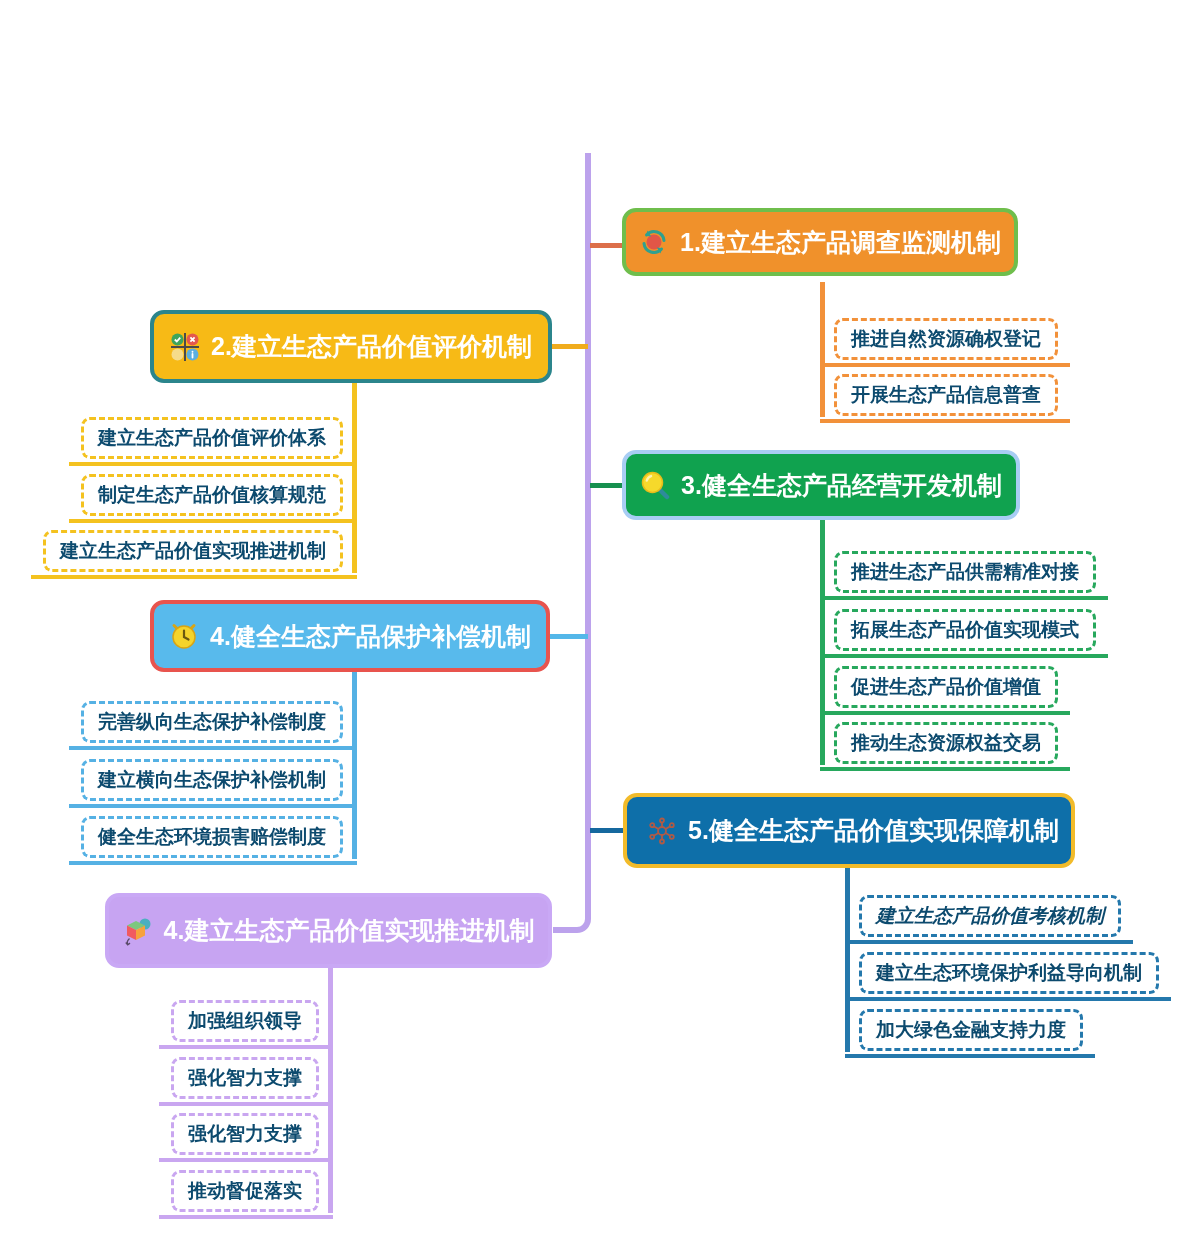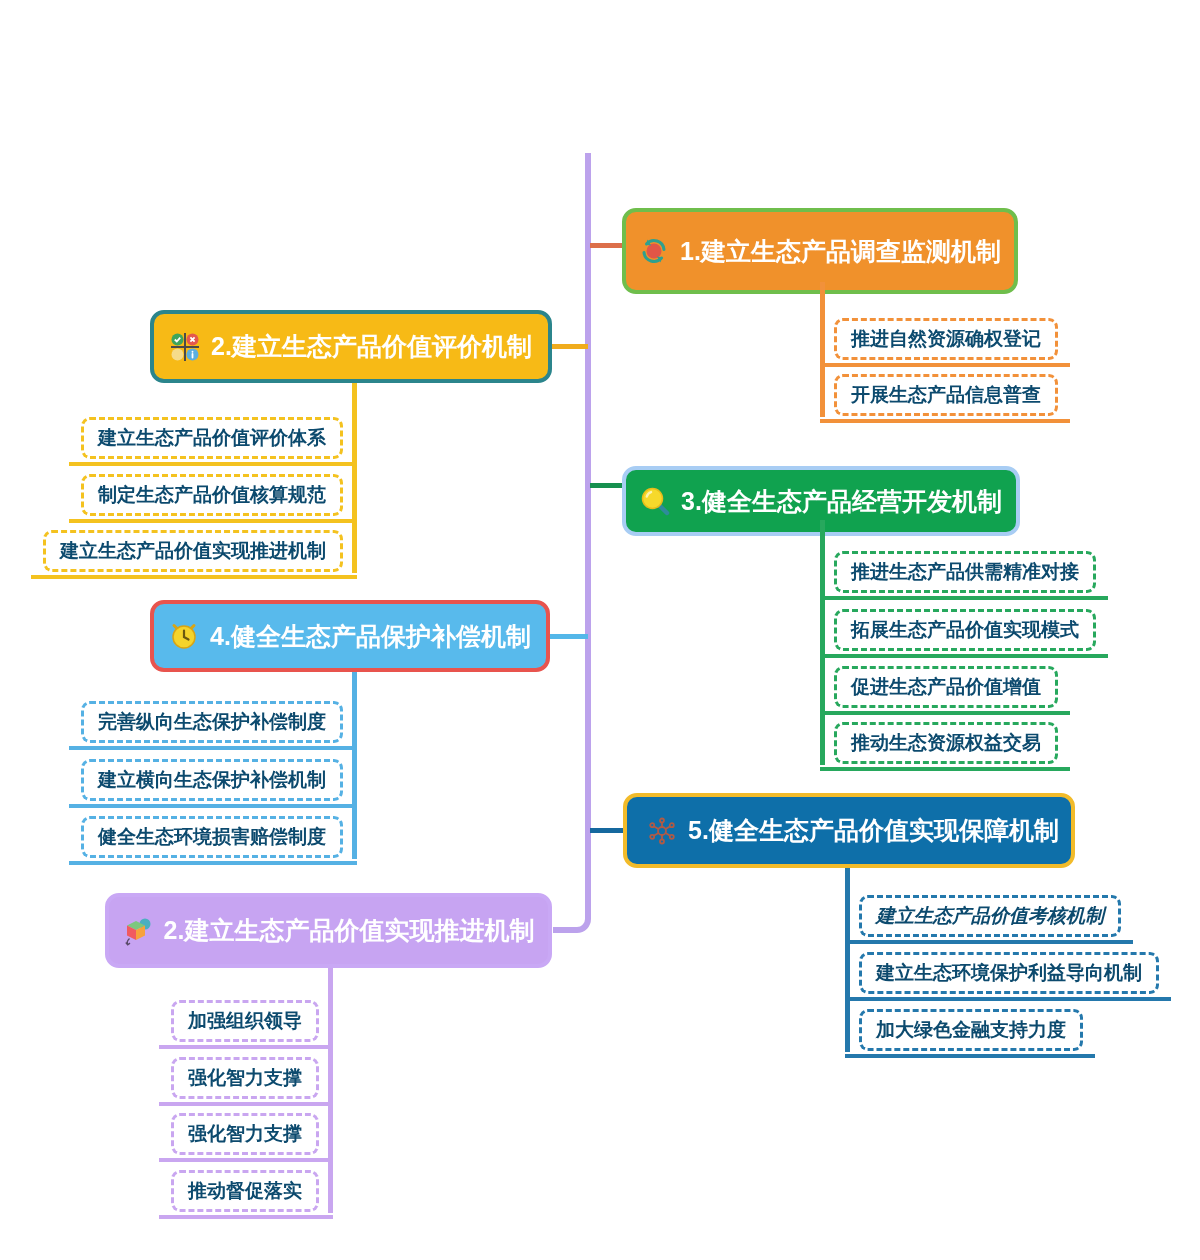--- a/index.html
+++ b/index.html
@@ -42,36 +42,36 @@
   
   .b1 { --fill:#F0912B; --bord:#6FBE4C; --line:#F2913A; }
   .b2 { --fill:#F7BA16; --bord:#2B858C; --line:#F4C21F; }
   .b3 { --fill:#10A24F; --bord:#A8CDF4; --line:#27A85D; }
   .b4 { --fill:#58BAEC; --bord:#E8544E; --line:#55B1E4; }
   .b5 { --fill:#0E6FA9; --bord:#F2BB2A; --line:#2478AC; }
   .b6 { --fill:#C7A4F2; --bord:#C9A8F5; --line:#C9A6F0; }
 
   
   .b1 .stub   { left:590px; top:243px; width:32px; background:#DC6F4A; }
-  .b1 .header { left:622px; top:208px; width:396px; height:86px; }
+  .b1 .header { left:622px; top:208px; width:396px; height:68px; }
   .b1 .vline  { left:820px; top:282px; height:135px; }
   .b1 .c0 { left:820px; top:318px; }
   .b1 .c1 { left:820px; top:374px; }
 
   
   .b2 .stub   { left:552px; top:344px; width:36px; background:#F0AC1D; }
   .b2 .header { left:150px; top:310px; width:402px; height:73px; }
   .b2 .vline  { left:352px; top:383px; height:190px; }
   .b2 .c0 { right:843px; top:417px; }
   .b2 .c1 { right:843px; top:474px; }
   .b2 .c2 { right:843px; top:530px; }
 
   
   .b3 .stub   { left:590px; top:483px; width:32px; background:#16904F; }
-  .b3 .header { left:622px; top:450px; width:398px; height:70px;margin-top:16px; }
+  .b3 .header { left:622px; top:450px; width:398px; height:70px; }
   .b3 .vline  { left:820px; top:520px; height:245px; }
   .b3 .c0 { left:820px; top:551px; }
   .b3 .c1 { left:820px; top:609px; }
   .b3 .c2 { left:820px; top:666px; }
   .b3 .c3 { left:820px; top:722px; }
 
   
   .b4 .stub   { left:550px; top:634px; width:38px; background:#54B7E9; }
   .b4 .header { left:150px; top:600px; width:400px; height:72px; }
   .b4 .vline  { left:352px; top:672px; height:187px; }
@@ -242,21 +242,21 @@
       <span class="icon">
         <svg width="30" height="30" viewBox="0 0 30 30">
           <circle cx="22" cy="8" r="5.5" fill="#4BAFC0"></circle>
           <path d="M13 5l9 4.5-9 4.5-9-4.5z" fill="#7CC77F"></path>
           <path d="M4 9.5l9 4.5v10l-9-4.5z" fill="#F15A60"></path>
           <path d="M22 9.5l-9 4.5v10l9-4.5z" fill="#F7A23C"></path>
           <path d="M6.5 22.5c-2.2 2-2.8 3.8-1.8 5.8" stroke="#5A4A6A" stroke-width="1.4" fill="none"></path>
           <path d="M2.8 26.5l1.9 2.2 2.3-1.6" fill="none" stroke="#5A4A6A" stroke-width="1.4"></path>
         </svg>
       </span>
-      <span>2.建立生态产品价值实现推进机制</span>
+      <span>4.建立生态产品价值实现推进机制</span>
     </div>
     <div class="vline"></div>
     <div class="row c0">
       <div class="childbox">加强组织领导</div>
     </div>
     <div class="row c1">
       <div class="childbox">强化智力支撑</div>
     </div>
     <div class="row c2">
       <div class="childbox">强化智力支撑</div>

